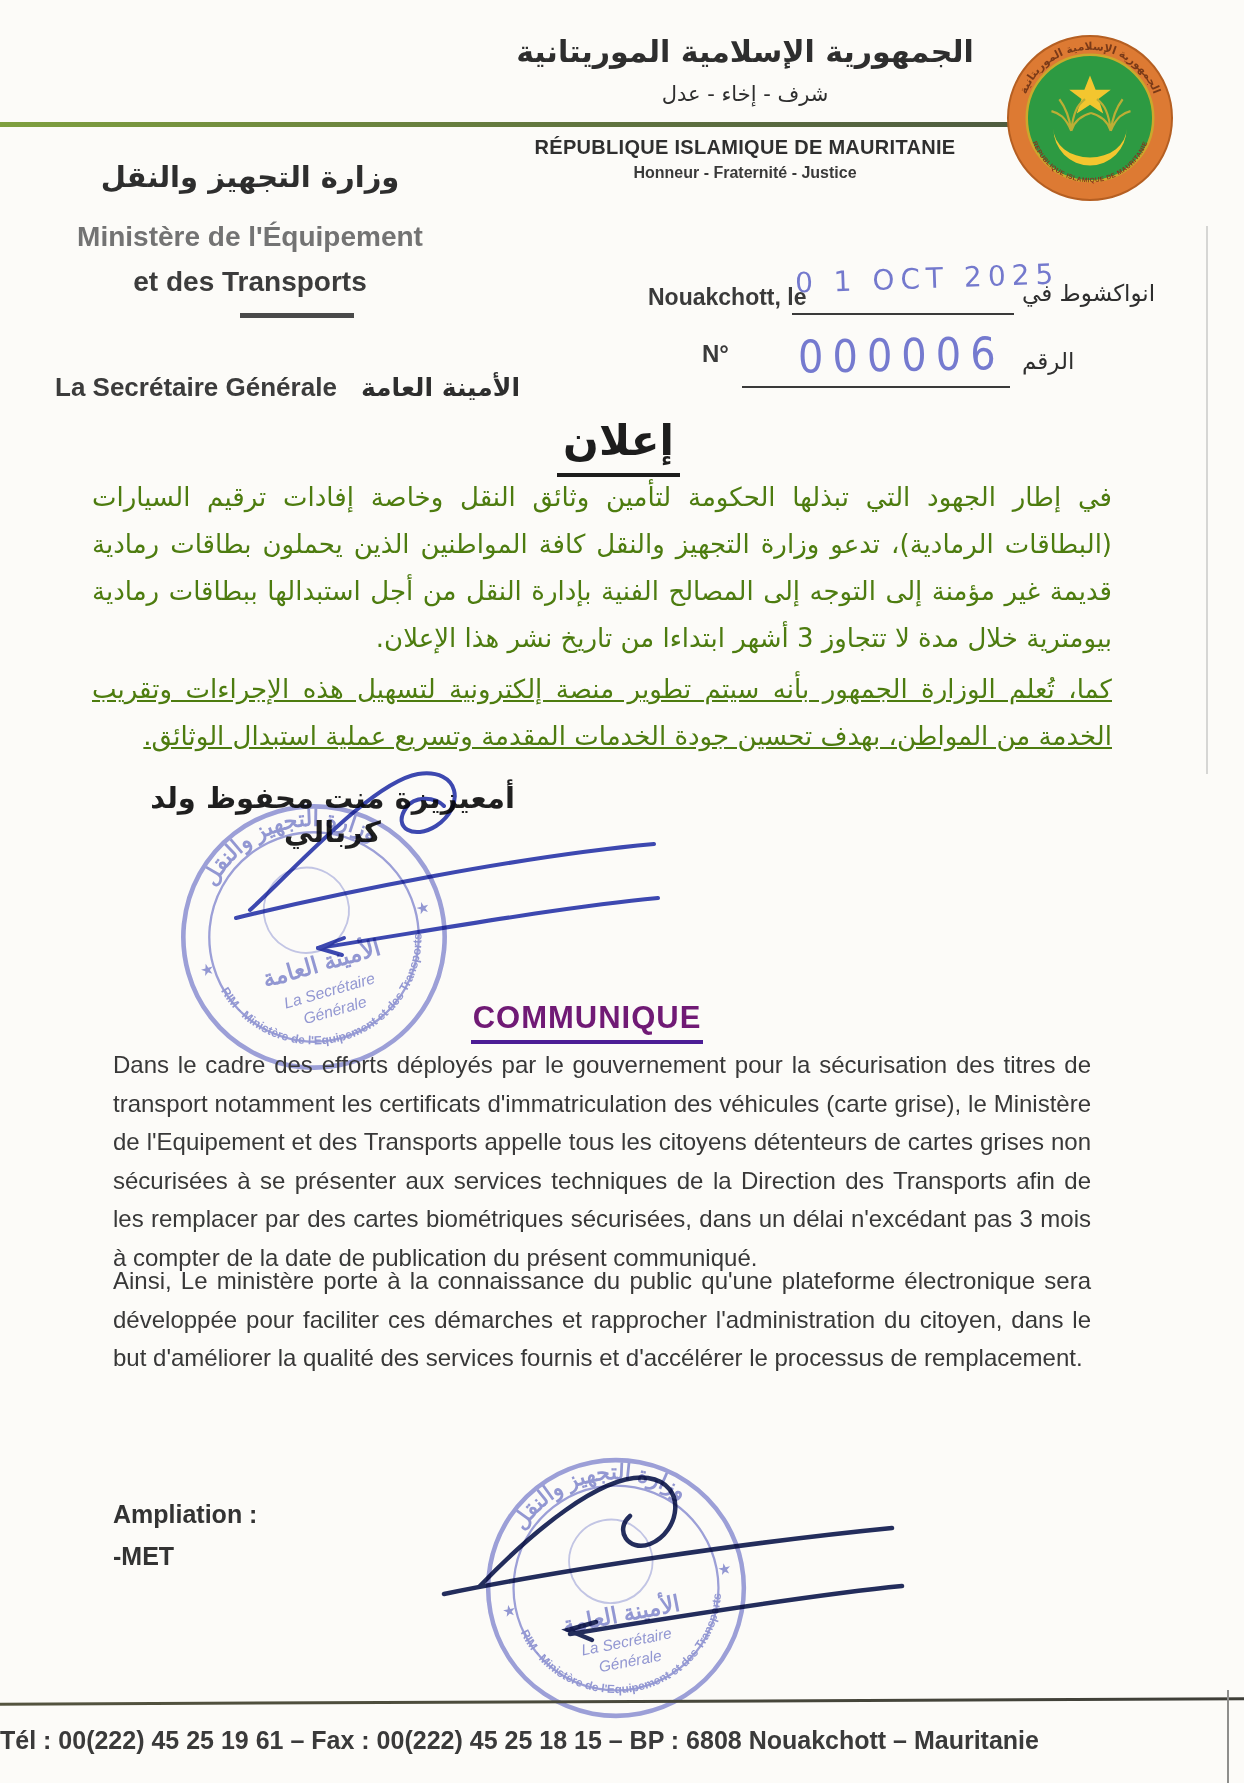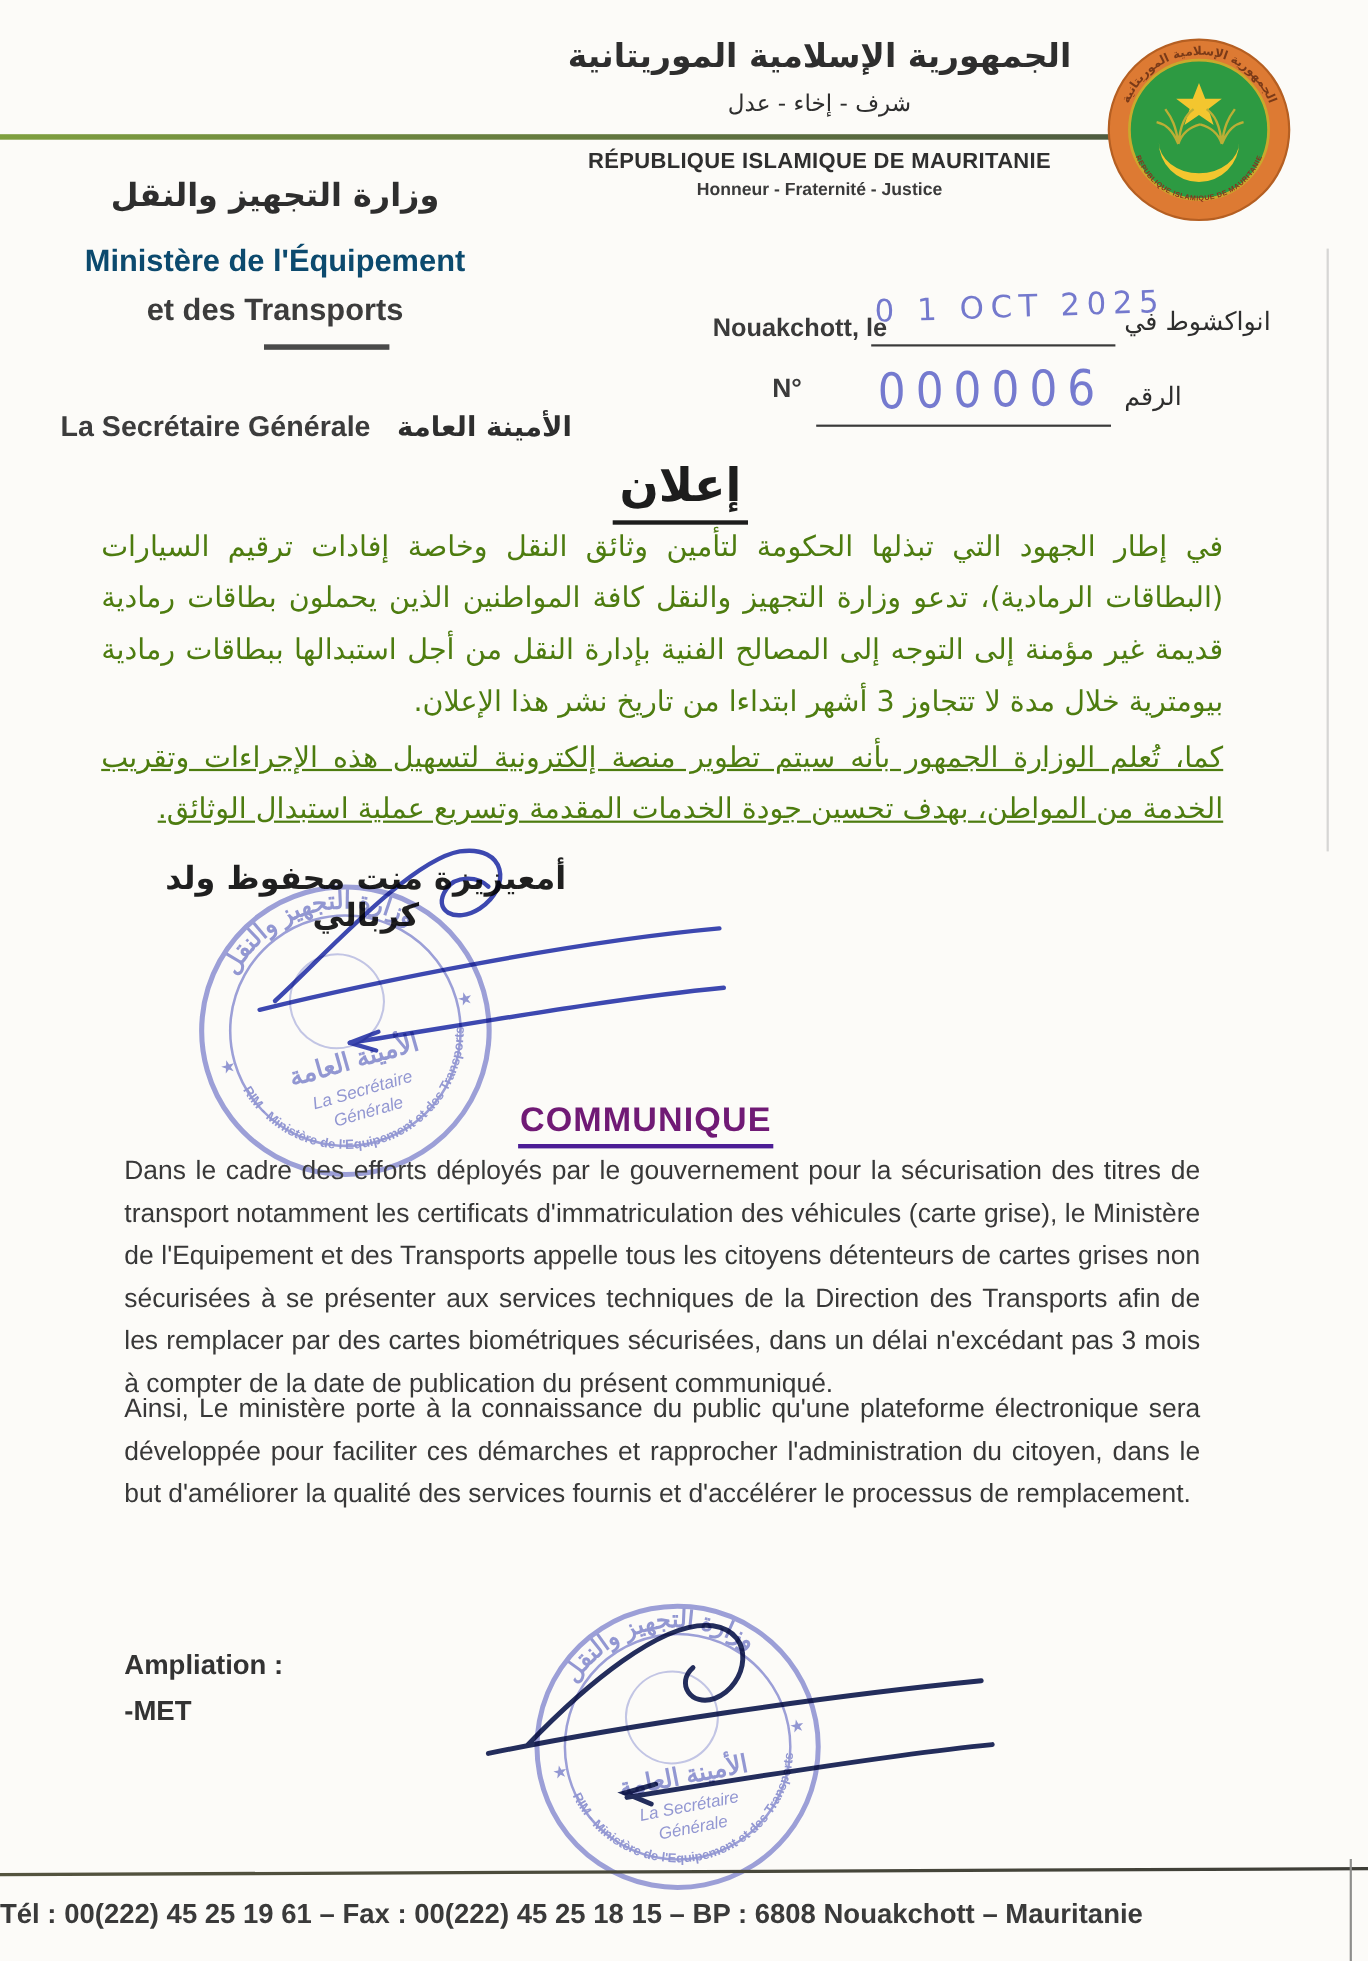--- a/index.html
+++ b/index.html
@@ -16,21 +16,21 @@
   .republic-ar{left:450px;top:34px;width:590px;font-size:30px;font-weight:bold;color:#2e2e2e;}
   .motto-ar{left:450px;top:82px;width:590px;font-size:21px;color:#2e2e2e;}
   .header-line{left:0;top:122px;width:1046px;height:5px;
     background:linear-gradient(to right,#7fa03f,#61753f 55%,#4d5a40);}
   .republic-fr{left:450px;top:136px;width:590px;font-size:20px;font-weight:bold;color:#2f2f2f;letter-spacing:.3px;}
   .motto-fr{left:450px;top:164px;width:590px;font-size:16px;font-weight:600;color:#3a3a3a;}
   .seal{left:1006px;top:34px;width:168px;height:168px;}
 
   
   .ministry-ar{left:30px;top:160px;width:440px;font-size:29px;font-weight:bold;color:#2e2e2e;}
-  .ministry-fr1{left:30px;top:221px;width:440px;font-size:28px;font-weight:bold;color:#0c4a6e;}
+  .ministry-fr1{left:30px;top:221px;width:440px;font-size:28px;font-weight:bold;color:#737373;}
   .ministry-fr2{left:30px;top:266px;width:440px;font-size:28px;font-weight:bold;color:#3c3c3c;}
   .ministry-underline{left:240px;top:313px;width:114px;height:5px;background:#4a4a4a;}
   .secretary-row{left:55px;top:348px;width:465px;display:flex;justify-content:space-between;align-items:baseline;margin-top:24px;}
   .secretary-fr{font-size:26px;font-weight:bold;color:#3c3c3c;}
   .secretary-ar{font-size:25px;font-weight:bold;color:#2e2e2e;}
 
   
   .date-label-fr{left:648px;top:284px;font-size:23px;font-weight:bold;color:#3a3a3a;}
   .date-underline{left:792px;top:313px;width:222px;height:2px;background:#3a3a3a;}
   .date-stamp{left:795px;top:262px;font-size:28px;letter-spacing:6px;color:#666cc9;

